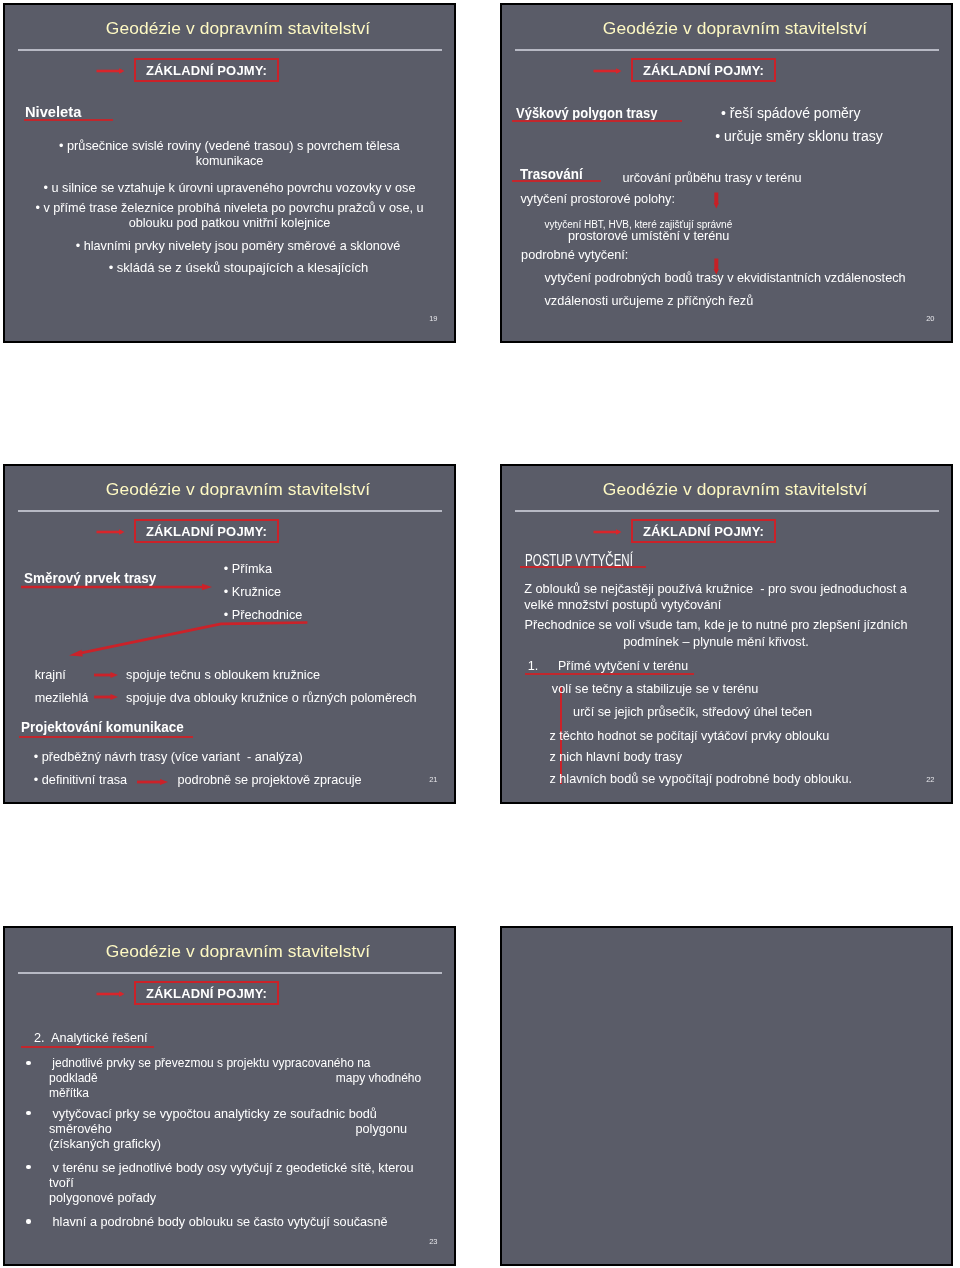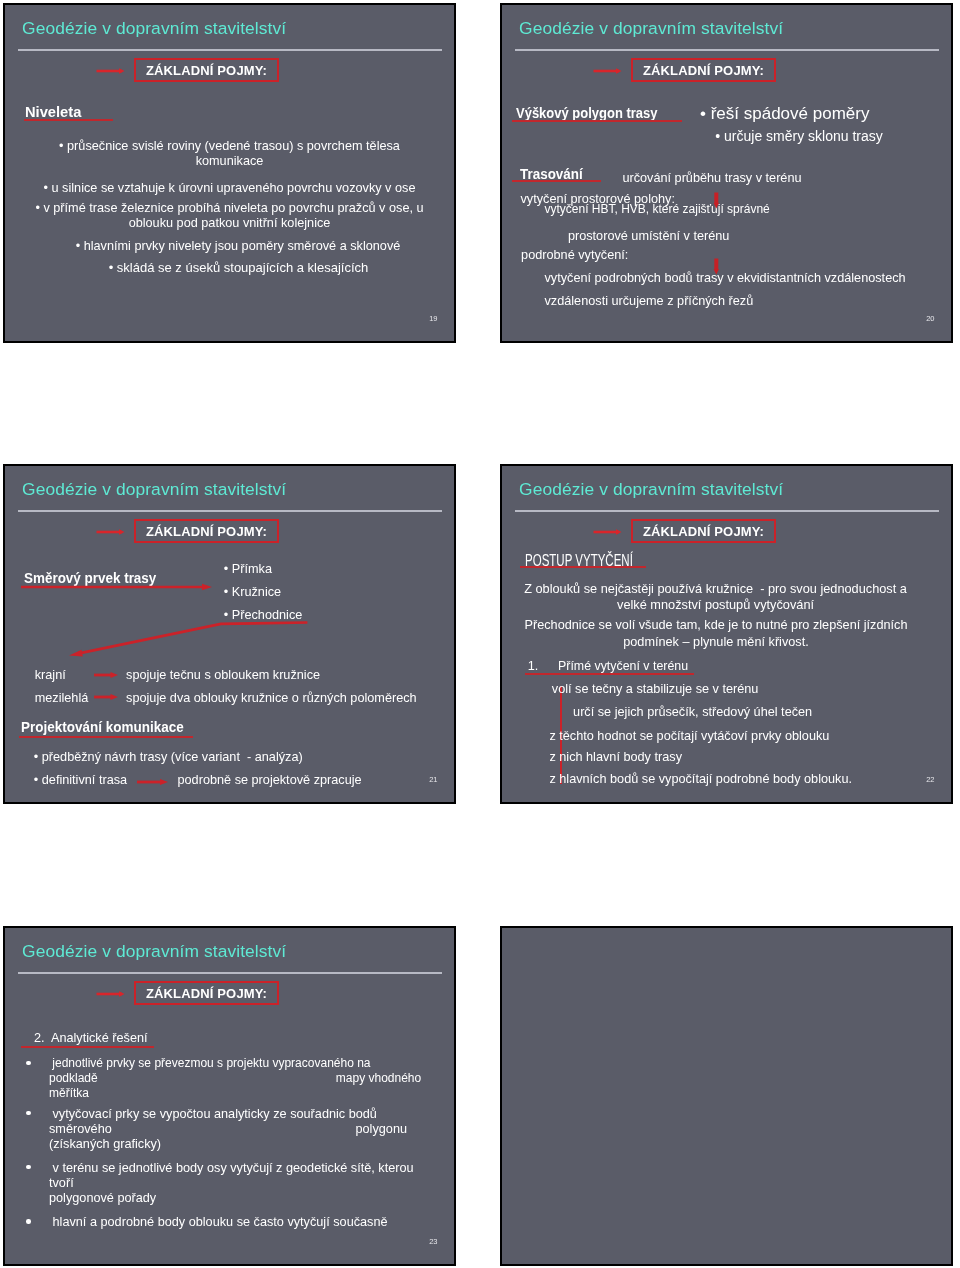--- a/index.html
+++ b/index.html
@@ -3,22 +3,22 @@
 <meta charset="utf-8">
 <style>
   html,body{margin:0;padding:0;background:#ffffff;}
   body{width:960px;height:1268px;font-family:"Liberation Sans",sans-serif;-webkit-font-smoothing:antialiased;}
   .page{position:relative;width:960px;height:1268px;background:#ffffff;overflow:hidden;}
 
   .slide{position:absolute;width:449px;height:336px;background:#5a5c68;
          border:2px solid #000000;overflow:hidden;}
   .slide .bg{position:absolute;inset:0;pointer-events:none;opacity:.5;}
 
-  .stitle{position:absolute;left:17px;right:0;top:13px;
-          color:#5eead4;font-size:17.4px;letter-spacing:.1px;}
+  .stitle{position:absolute;left:17px;right:0;top:13px;text-align:center;
+          color:#fef9c3;font-size:17.4px;letter-spacing:.1px;}
   .titlerule{position:absolute;left:13px;right:12px;top:44px;height:2px;
              background:#b7b9c4;}
 
   .kbox{position:absolute;left:129px;top:53px;width:145px;height:24px;
         border:2.2px solid #cb2229;box-sizing:border-box;}
   .kbox span{position:absolute;left:0;right:0;top:3px;text-align:center;
              color:#ffffff;font-weight:bold;font-size:13px;letter-spacing:.15px;}
   .karrow{position:absolute;left:91px;top:60px;width:31px;height:12px;}
   .pnum{position:absolute;right:16.5px;bottom:18px;color:#e8e8ec;font-size:7.5px;}
 
@@ -62,29 +62,29 @@
     <svg class="karrow" viewBox="0 0 31 12">
       <path d="M0.5 6 H26" stroke="#d8252b" stroke-width="2.6" fill="none"></path>
       <path d="M28.5 6 L23 3.2 L23 8.8 Z" fill="#d8252b"></path>
     </svg>
     <div class="kbox">
       <span>ZÁKLADNÍ POJMY:</span>
     </div>
 
     <div class="t b sq" style="left:13.5px;top:99.5px;font-size:13.9px;transform:scaleX(0.935)">Výškový polygon trasy</div>
     <div class="uline" style="left:9.9px;top:115px;width:170.3px"></div>
-    <div class="t" style="left:198px;top:100.7px;font-size:17px;line-height:15.2px">• řeší spádové poměry</div>
+    <div class="t" style="left:219px;top:100.7px;font-size:14px;line-height:15.2px">• řeší spádové poměry</div>
     <div class="t" style="left:213.3px;top:123.6px;font-size:14px;line-height:15.2px">• určuje směry sklonu trasy</div>
 
     <div class="t b sq" style="left:18.3px;top:161px;font-size:13.9px;transform:scaleX(0.967)">Trasování</div>
     <div class="uline" style="left:10px;top:175px;width:89px"></div>
     <div class="t" style="left:120.4px;top:165.9px;font-size:12.7px;line-height:15.2px">určování průběhu trasy v terénu</div>
 
     <div class="t" style="left:18.5px;top:186.6px;font-size:12.7px;line-height:15.2px">vytyčení prostorové polohy:</div>
-    <div class="t" style="left:42.5px;top:197px;font-size:12px;line-height:15.2px">vytyčení HBT, HVB, které zajišťují správné</div>
+    <div class="t" style="left:42.5px;top:212px;font-size:10px;line-height:15.2px">vytyčení HBT, HVB, které zajišťují správné</div>
     <div class="t" style="left:65.9px;top:224.4px;font-size:12.7px;line-height:15.2px">prostorové umístění v terénu</div>
     <div class="t" style="left:19.1px;top:243.2px;font-size:12.7px;line-height:15.2px">podrobné vytyčení:</div>
     <div class="t" style="left:42.5px;top:265.7px;font-size:12.7px;line-height:15.2px">vytyčení podrobných bodů trasy v ekvidistantních vzdálenostech</div>
     <div class="t" style="left:42.5px;top:289.1px;font-size:12.7px;line-height:15.2px">vzdálenosti určujeme z příčných řezů</div>
 
     <svg class="vred" style="left:210.6px;top:186.9px;width:7px;height:17px" viewBox="0 0 7 17">
       <path d="M3.3 0.5 V11.5" stroke="#c72026" stroke-width="4" fill="none"></path>
       <path d="M3.3 16.5 L0.6 11 L6 11 Z" fill="#c72026"></path>
     </svg>
     <svg class="vred" style="left:210.6px;top:252.5px;width:7px;height:17px" viewBox="0 0 7 17">
@@ -154,21 +154,21 @@
       <path d="M0.5 6 H26" stroke="#d8252b" stroke-width="2.6" fill="none"></path>
       <path d="M28.5 6 L23 3.2 L23 8.8 Z" fill="#d8252b"></path>
     </svg>
     <div class="kbox">
       <span>ZÁKLADNÍ POJMY:</span>
     </div>
 
     <div class="t sq" style="left:23px;top:84.7px;font-size:16.1px;transform:scaleX(0.715)">POSTUP VYTYČENÍ</div>
     <div class="uline" style="left:18.4px;top:100px;width:126px"></div>
 
-    <div class="t" style="left:22.2px;top:114.6px;font-size:12.76px;line-height:16.6px"><span>Z oblouků se nejčastěji používá kružnice  - pro svou jednoduchost a</span><br><span style="display:block;text-align:center">velké množství postupů vytyčování</span></div>
+    <div class="t" style="left:22.2px;top:114.6px;font-size:12.76px;line-height:16.6px"><span>Z oblouků se nejčastěji používá kružnice  - pro svou jednoduchost a</span><br><span style="display:block;">velké množství postupů vytyčování</span></div>
     <div class="t" style="left:22.5px;top:151.4px;font-size:12.7px;line-height:16.6px"><span>Přechodnice se volí všude tam, kde je to nutné pro zlepšení jízdních</span><br><span style="display:block;text-align:center">podmínek – plynule mění křivost.</span></div>
 
     <div class="t" style="left:25.8px;top:193.3px;font-size:12.7px;line-height:15.2px">1.</div>
     <div class="t sq" style="left:55.9px;top:192.7px;font-size:12.7px;transform:scaleX(0.976)">Přímé vytyčení v terénu</div>
     <div class="uline" style="left:22.7px;top:206.7px;width:169.6px"></div>
 
     <div class="vline" style="left:58.3px;top:219.6px;width:2.2px;height:98.5px"></div>
 
     <div class="t" style="left:49.8px;top:216.0px;font-size:12.7px;line-height:15.2px">volí se tečny a stabilizuje se v terénu</div>
     <div class="t" style="left:71.1px;top:238.6px;font-size:12.7px;line-height:15.2px">určí se jejich průsečík, středový úhel tečen</div>

